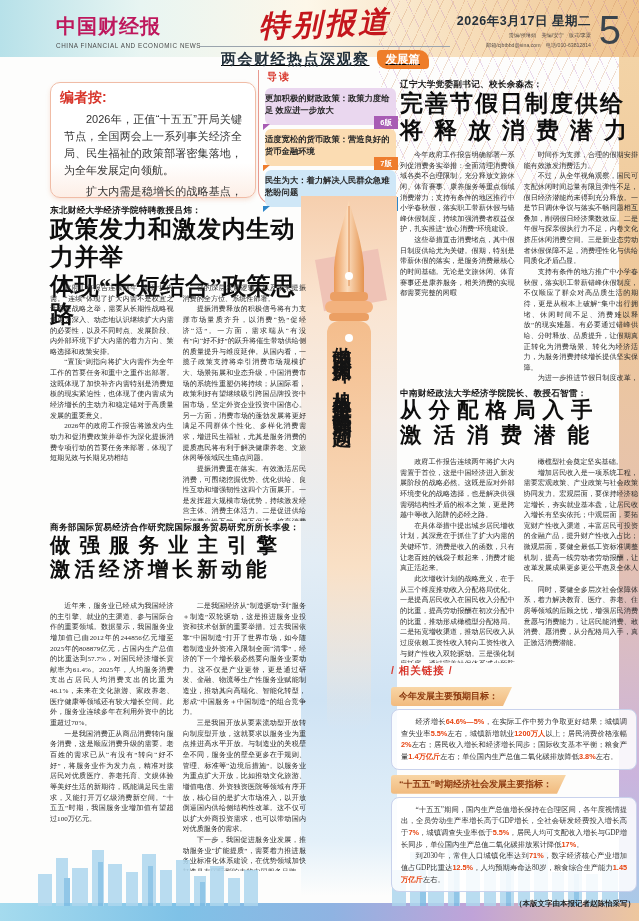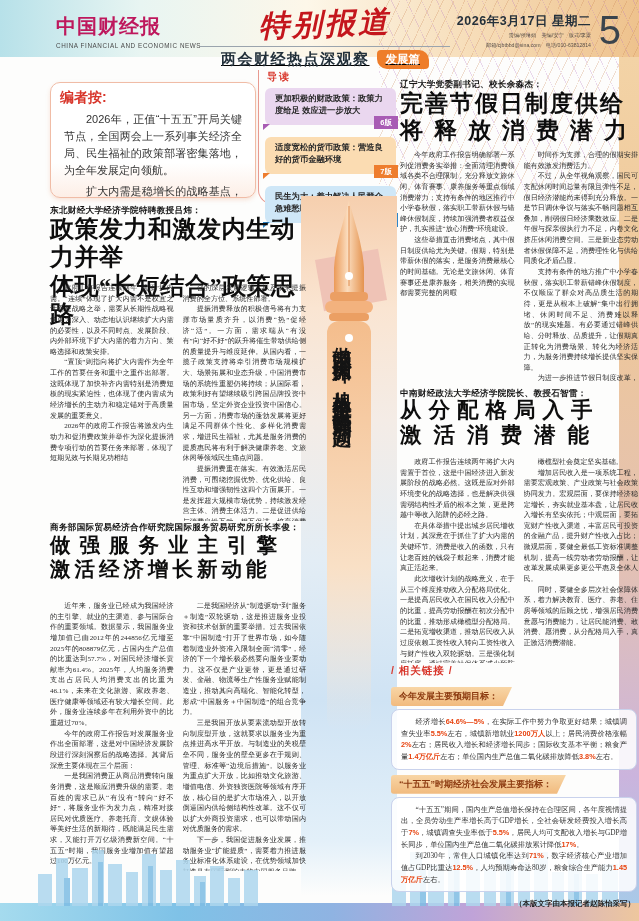--- a/index.html
+++ b/index.html
@@ -30,21 +30,21 @@
 
   
   .editor-note{position:absolute;left:50px;top:82px;width:206px;height:116px;background:linear-gradient(180deg,#ffffff 70%,#fdeee6 100%);
     border:1px solid #f0bca6;border-radius:10px;box-shadow:0 2px 4px rgba(230,150,110,.25);padding:6px 9px;box-sizing:border-box;overflow:hidden;}
   .editor-note h3{margin:0 0 2px;font-size:14px;color:#d8352a;}
   .editor-note .paras p{margin:4px;font-family:Liberation Sans, sans-serif;font-size:11px;line-height:1.55;text-align:justify;text-indent:2em;color:#333;}
 
   
   .guide{position:absolute;left:258px;top:70px;width:138px;height:134px;border-left:1.5px solid #e89a90;border-bottom:1.5px solid #e89a90;border-radius:0 0 0 14px;padding:0 0 4px 6px;box-sizing:border-box;}
   .guide-title{font-size:10px;font-weight:bold;color:#d8352a;letter-spacing:2px;margin:0 0 4px 2px;}
-  .g-item{position:relative;border-radius:6px;padding:4px 10px 8px;margin-bottom:12px;font-size:8.3px;font-weight:bold;color:#2a2a2a;line-height:1.5;}
+  .g-item{position:relative;border-radius:6px;padding:4px 0 8px;margin-bottom:4px;font-size:8.3px;font-weight:bold;color:#2a2a2a;line-height:1.5;}
   .g-item .gpage{position:absolute;right:-2px;bottom:-4px;color:#fff;font-size:7.5px;font-weight:bold;padding:1px 6px;}
   .g-item::before{content:"";position:absolute;left:-2px;bottom:-5px;border-style:solid;border-width:6px 7px 0 0;}
   .g0{background:#ead7ef;} .g0 .gpage{background:#a85cb4;} .g0::before{border-color:#a85cb4 transparent transparent transparent;}
   .g1{background:#fbdcb2;} .g1 .gpage{background:#ee7d2e;} .g1::before{border-color:#ee7d2e transparent transparent transparent;}
   .g2{background:#cfe7f7;} .g2 .gpage{background:#2e86c8;} .g2::before{border-color:#2e86c8 transparent transparent transparent;}
 
   
   .center-strip{position:absolute;left:301px;top:196px;width:96px;height:700px;
     background:linear-gradient(180deg,#f6cfae 0%,#fae5d2 16%,#f4ece6 32%,#e3edf5 52%,#cfe3f4 72%,#e3f0f9 92%,rgba(255,255,255,0) 100%);}
   .pen-svg{position:absolute;left:0;top:0;}
@@ -182,21 +182,20 @@
   </div>
 
   <div class="kicker" style="left:50px;top:522px;">商务部国际贸易经济合作研究院国际服务贸易研究所所长李俊：</div>
   <div class="headline hl-l2">
     <div class="ln1">做强服务业主引擎</div>
     <div class="ln2">激活经济增长新动能</div>
   </div>
   <div class="body-cols bc-l2">
     <div class="col">
         <p>近年来，服务业已经成为我国经济的主引擎、就业的主渠道、参与国际合作的重要领域。数据显示，我国服务业增加值已由2012年的244856亿元增至2025年的808879亿元，占国内生产总值的比重达到57.7%，对国民经济增长贡献率为61.4%。2025年，人均服务消费支出占居民人均消费支出的比重为46.1%，未来在文化旅游、家政养老、医疗健康等领域还有较大增长空间。此外，服务业连续多年在利用外资中的比重超过70%。</p>
-        <p>今年的政府工作报告对发展服务业作出全面部署，这是对中国经济发展阶段进行深刻洞察后的战略选择。其背后深意主要体现在三个层面：</p>
         <p>一是我国消费正从商品消费转向服务消费，这是顺应消费升级的需要。老百姓的需求已从“有没有”转向“好不好”，将服务业作为发力点，精准对接居民对优质医疗、养老托育、文娱体验等美好生活的新期待，既能满足民生需求，又能打开万亿级消费新空间。“十五五”时期，我国服务业增加值有望超过100万亿元。</p>
       </div>
     <div class="col">
         <p>二是我国经济从“制造驱动”到“服务＋制造”双轮驱动，这是推进服务业投资和技术创新的重要举措。过去我国依靠“中国制造”打开了世界市场，如今随着制造业外资准入限制全面“清零”，经济的下一个增长极必然要向服务业要动力。这不仅是产业更替，更是通过研发、金融、物流等生产性服务业赋能制造业，推动其向高端化、智能化转型，形成“中国服务＋中国制造”的组合竞争力。</p>
         <p>三是我国开放从要素流动型开放转向制度型开放，这就要求以服务业为重点推进高水平开放。与制造业的关税壁垒不同，服务业的壁垒更多在于规则、管理、标准等“边境后措施”。以服务业为重点扩大开放，比如推动文化旅游、增值电信、外资独资医院等领域有序开放，核心目的是扩大市场准入，以开放倒逼国内供给侧结构性改革。这不仅可以扩大外商投资需求，也可以带动国内对优质服务的需求。</p>
         <p>下一步，我国促进服务业发展，推动服务业“扩能提质”，需要着力推进服务业标准化体系建设，在优势领域加快打造具有国际影响力的中国服务品牌。</p>
       </div>
   </div>
 
   <div class="kicker" style="left:400px;top:79px;">辽宁大学党委副书记、校长余淼杰：</div>

